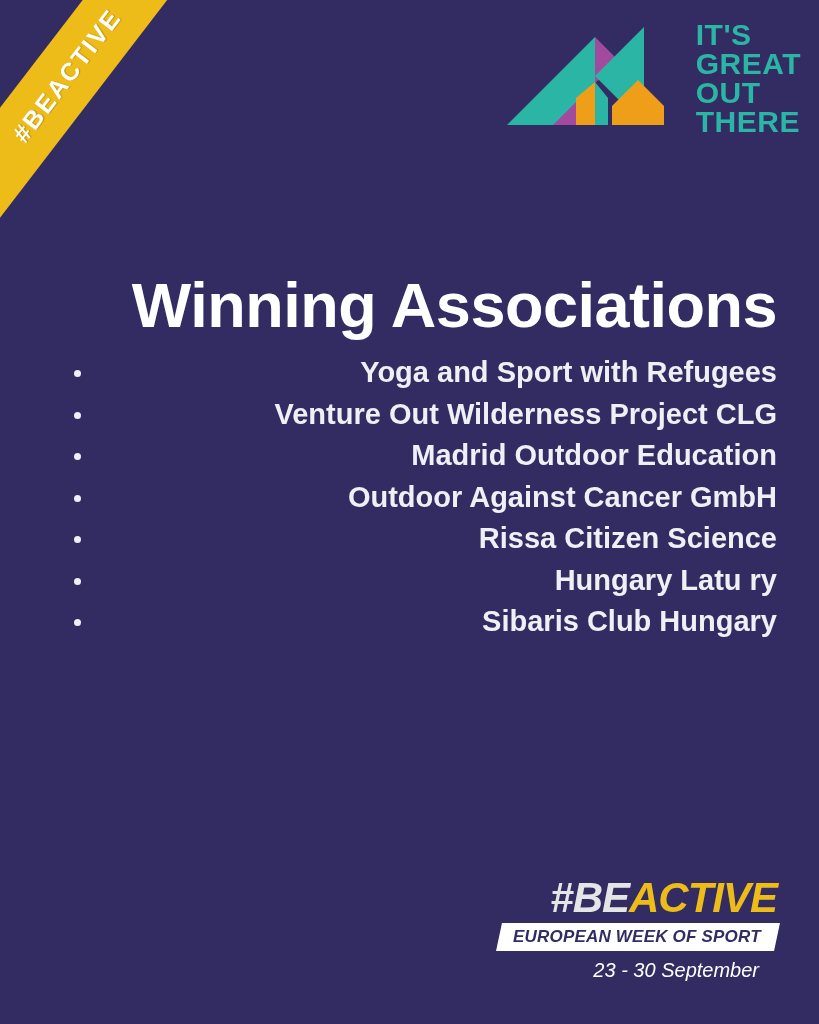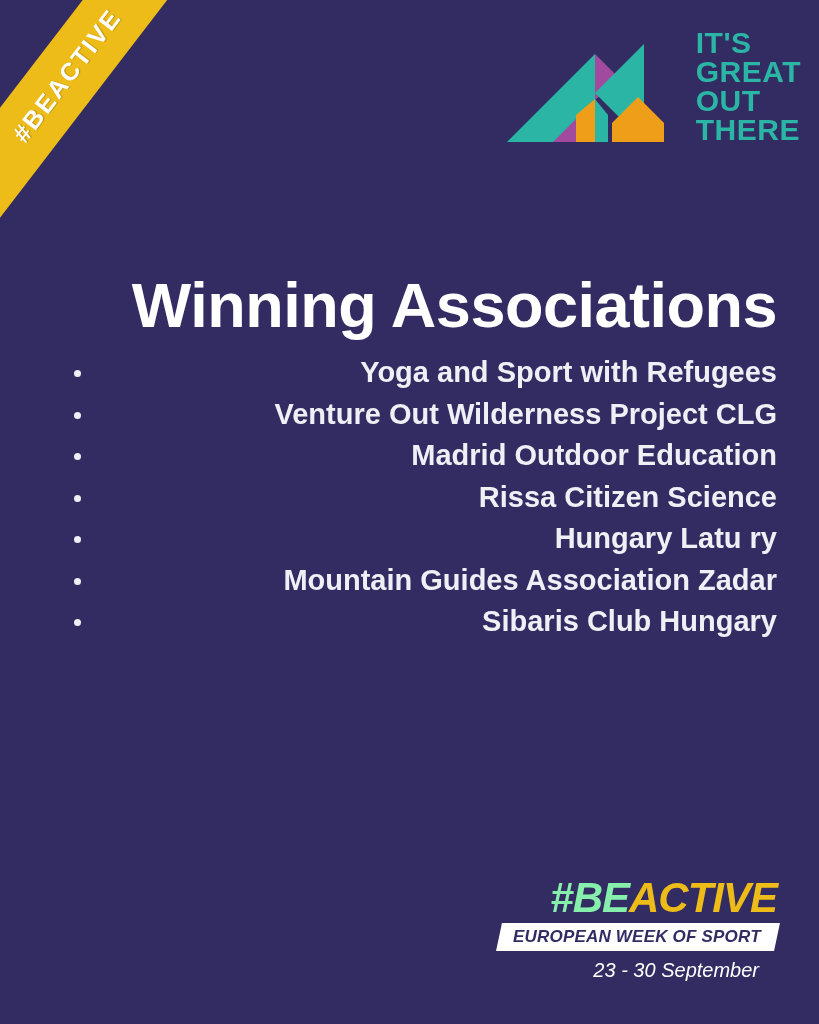--- a/index.html
+++ b/index.html
@@ -47,24 +47,23 @@
     font-size: 25px;
     font-weight: bold;
     letter-spacing: 2.2px;
     white-space: nowrap;
     text-shadow: 1px 1px 1px rgba(0,0,0,0.18);
   }
 
   
   .igot-logo {
     position: absolute;
-    top: 28px;
+    top: 20px;
     right: 18px;
     display: flex;
-    align-items: flex-end;
     gap: 14px;
   }
   .igot-mark { width: 178px; height: 108px; display: block; }
   .igot-words {
     display: flex;
     flex-direction: column;
     line-height: 0.97;
     padding-bottom: 1px;
   }
   .igot-words span {
@@ -125,21 +124,21 @@
     align-items: flex-end;
   }
   .ba-wordmark {
     font-size: 42px;
     font-weight: bold;
     font-style: italic;
     letter-spacing: -1px;
     line-height: 1;
     white-space: nowrap;
   }
-  .ba-hash { color: #86efac; }
+  .ba-hash { color: #e5e5e5; }
   .ba-active { color: #EDBC18; }
   .ba-bar {
     margin-top: 4px;
     background: #ffffff;
     padding: 4px 16px 4px 14px;
     transform: skewX(-12deg);
     display: inline-block;
   }
   .ba-bar-text {
     display: block;
@@ -198,23 +197,23 @@
     </div>
   </div>
 
   <div class="content">
     <h1 class="page-title">Winning Associations</h1>
 
     <ul class="assoc-list">
       <li class="assoc-item">Yoga and Sport with Refugees</li>
       <li class="assoc-item">Venture Out Wilderness Project CLG</li>
       <li class="assoc-item">Madrid Outdoor Education</li>
+      <li class="assoc-item">Outdoor Against Cancer GmbH</li>
       <li class="assoc-item">Rissa Citizen Science</li>
       <li class="assoc-item">Hungary Latu ry</li>
-      <li class="assoc-item">Mountain Guides Association Zadar</li>
       <li class="assoc-item">Sibaris Club Hungary</li>
     </ul>
   </div>
 
   <div class="beactive-logo">
     <div class="ba-wordmark">
       <span class="ba-hash">#BE</span><span class="ba-active">ACTIVE</span>
     </div>
     <div class="ba-bar">
       <span class="ba-bar-text">EUROPEAN WEEK OF SPORT</span>

